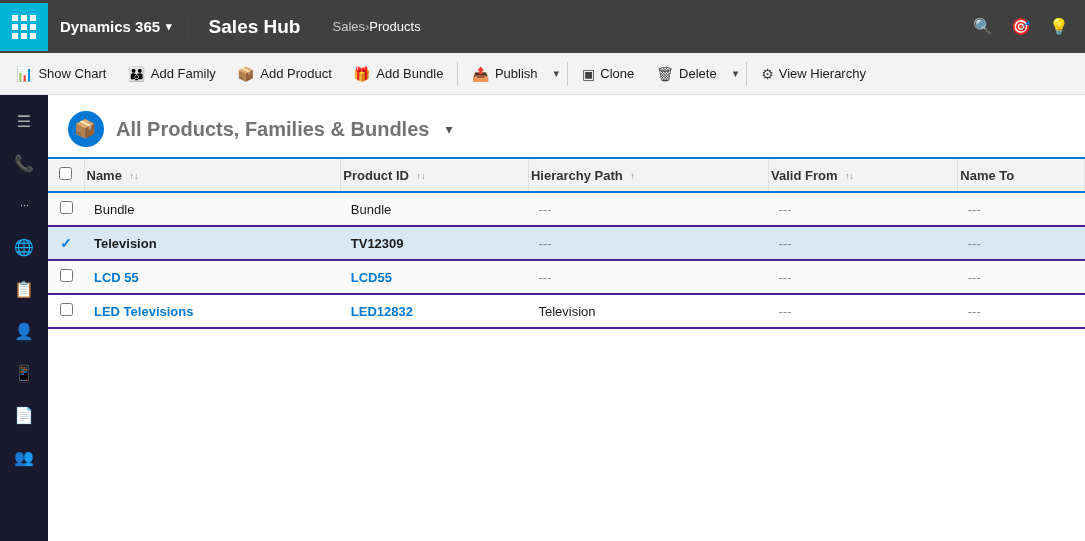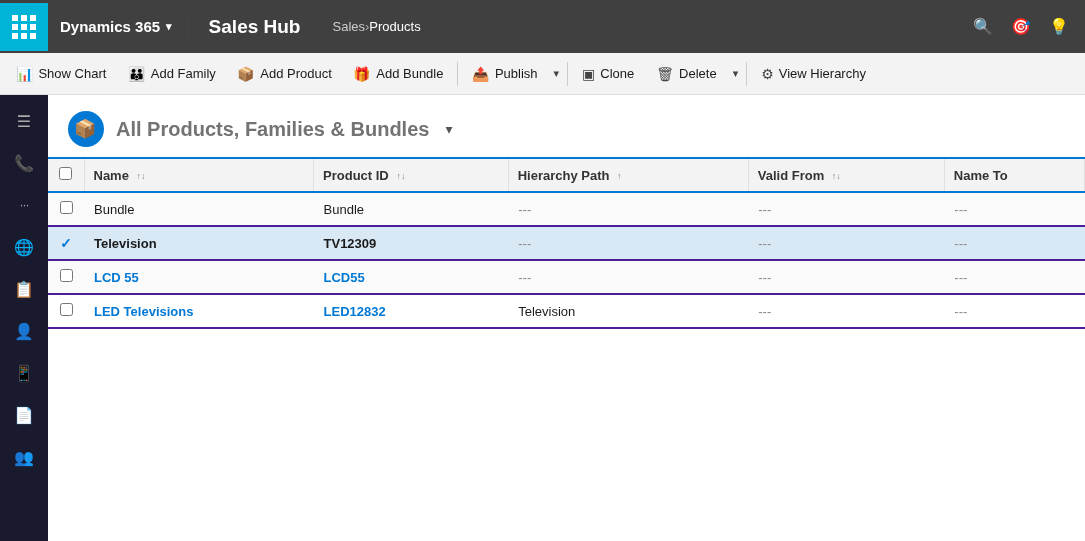--- a/index.html
+++ b/index.html
@@ -119,21 +119,21 @@
       height: calc(100% - 78px);
     }
     table {
       width: 100%; border-collapse: collapse;
     }
     thead tr {
       background: #f3f3f3;
       border-bottom: 2px solid #0078d4;
     }
     thead th {
-      padding: 8px 9px;
+      padding: 8px 2px;
       text-align: left;
       font-size: 13px;
       color: #333;
       font-weight: 600;
       white-space: nowrap;
       border-right: 1px solid #e0e0e0;
       cursor: pointer;
       user-select: none;
     }
     thead th:first-child { width: 36px; border-right: 1px solid #e0e0e0; }

